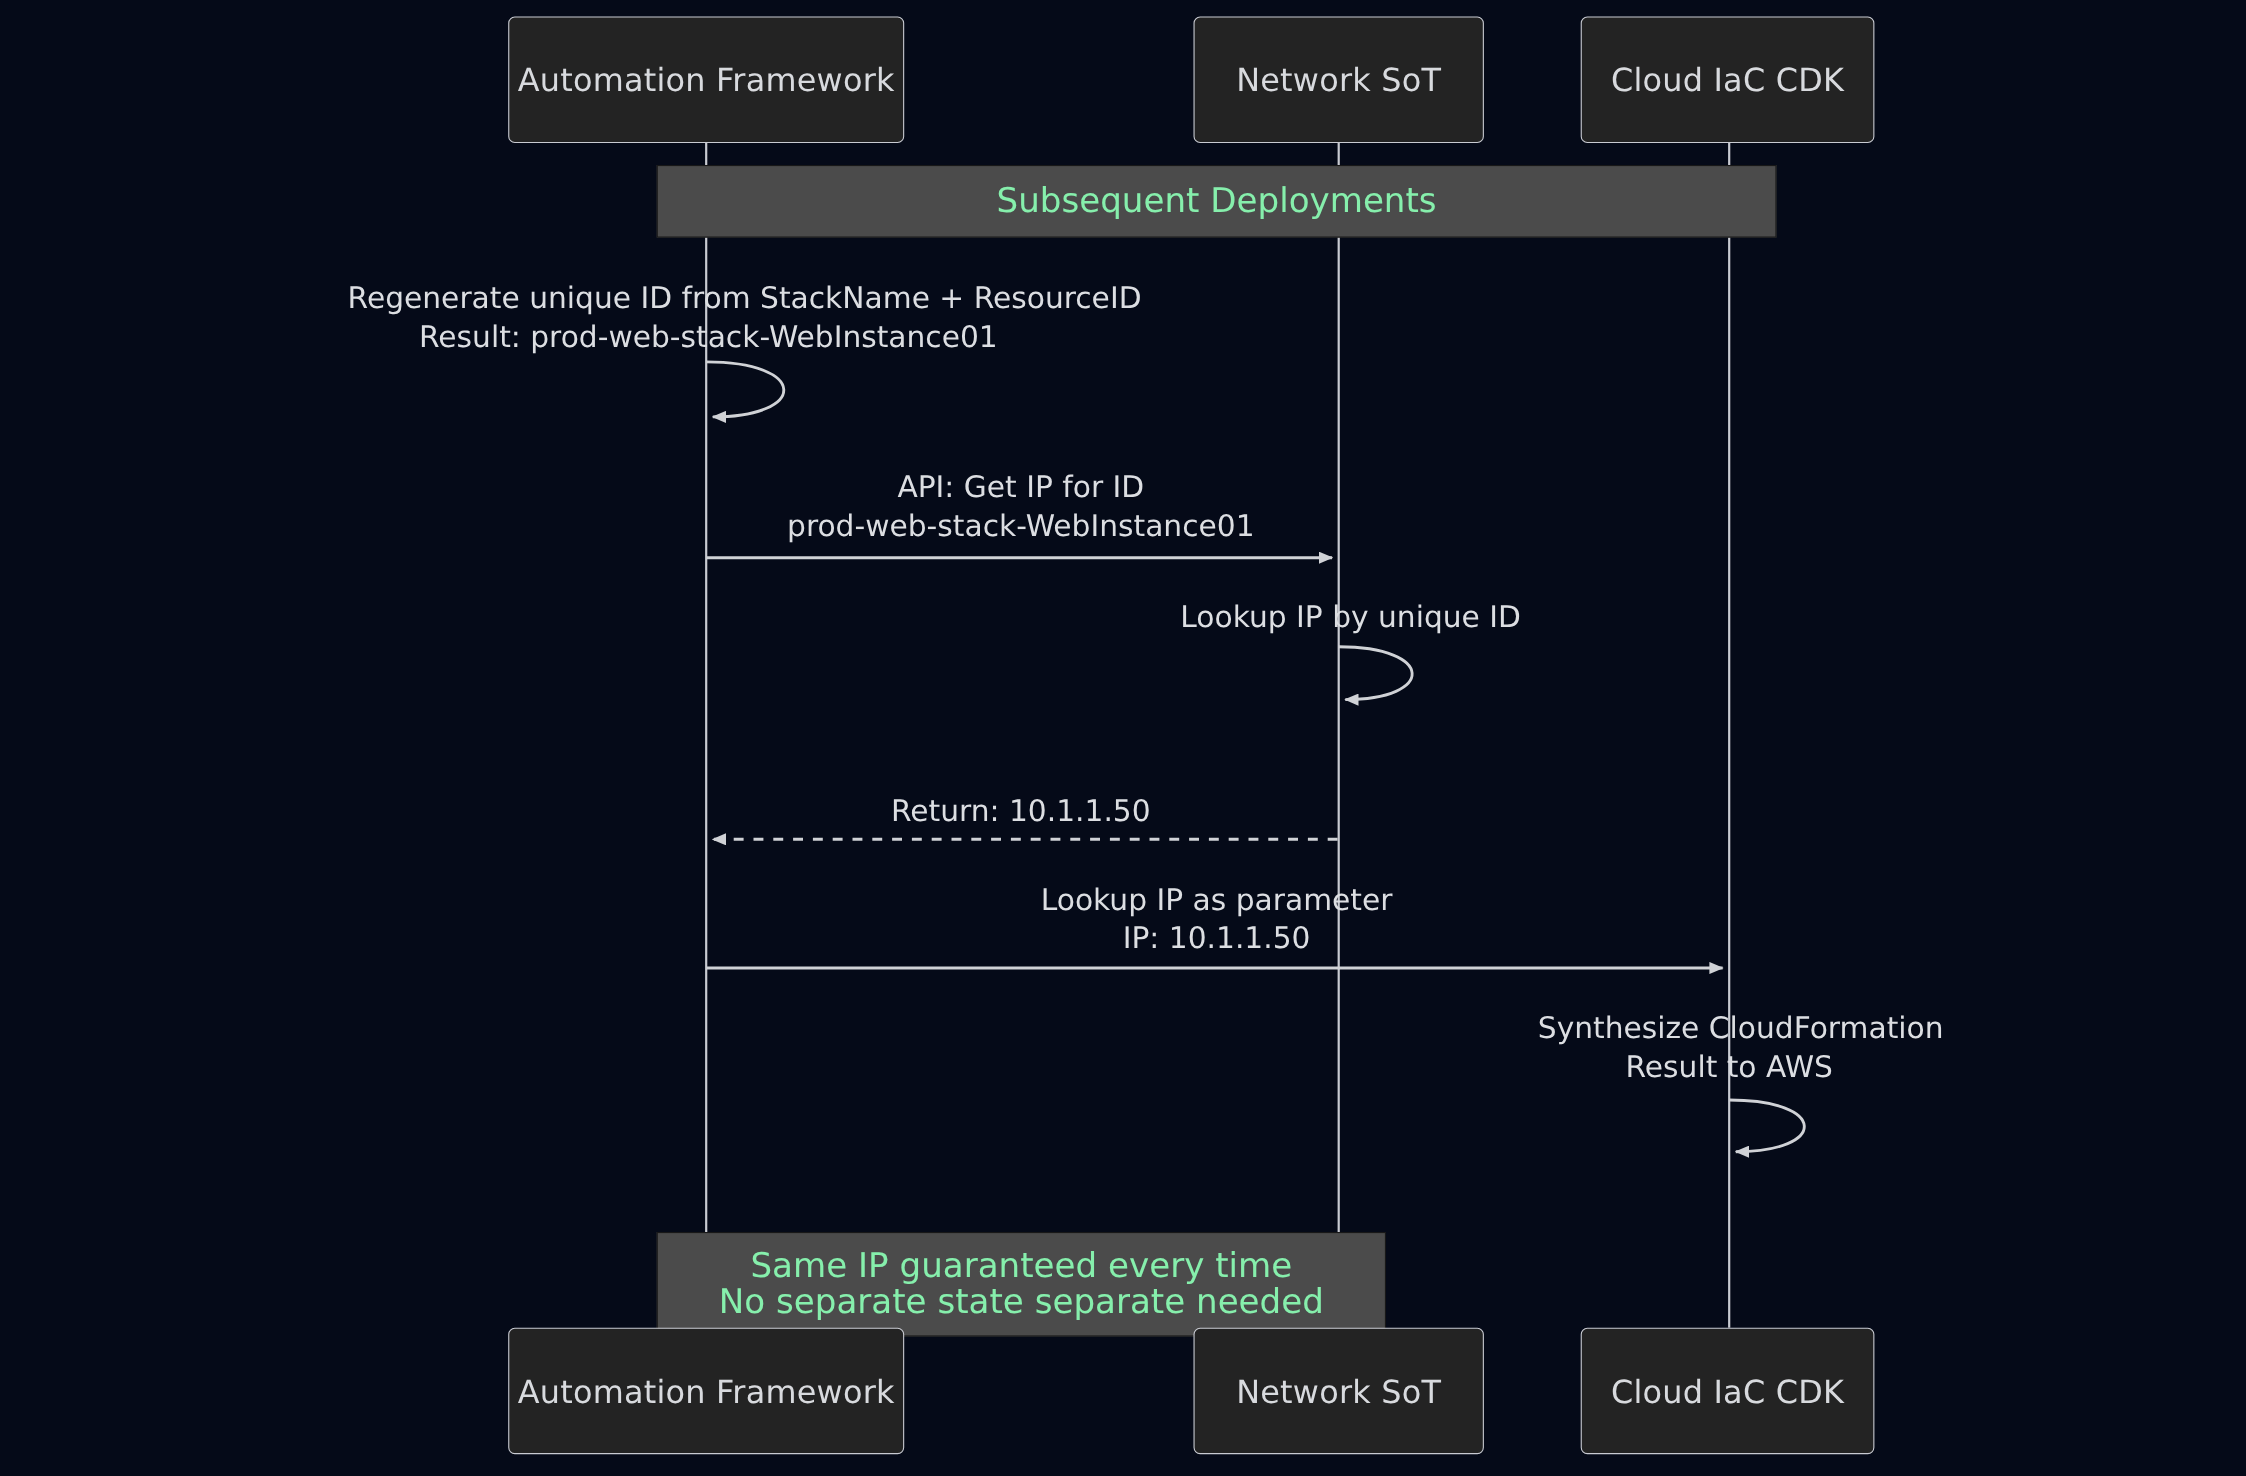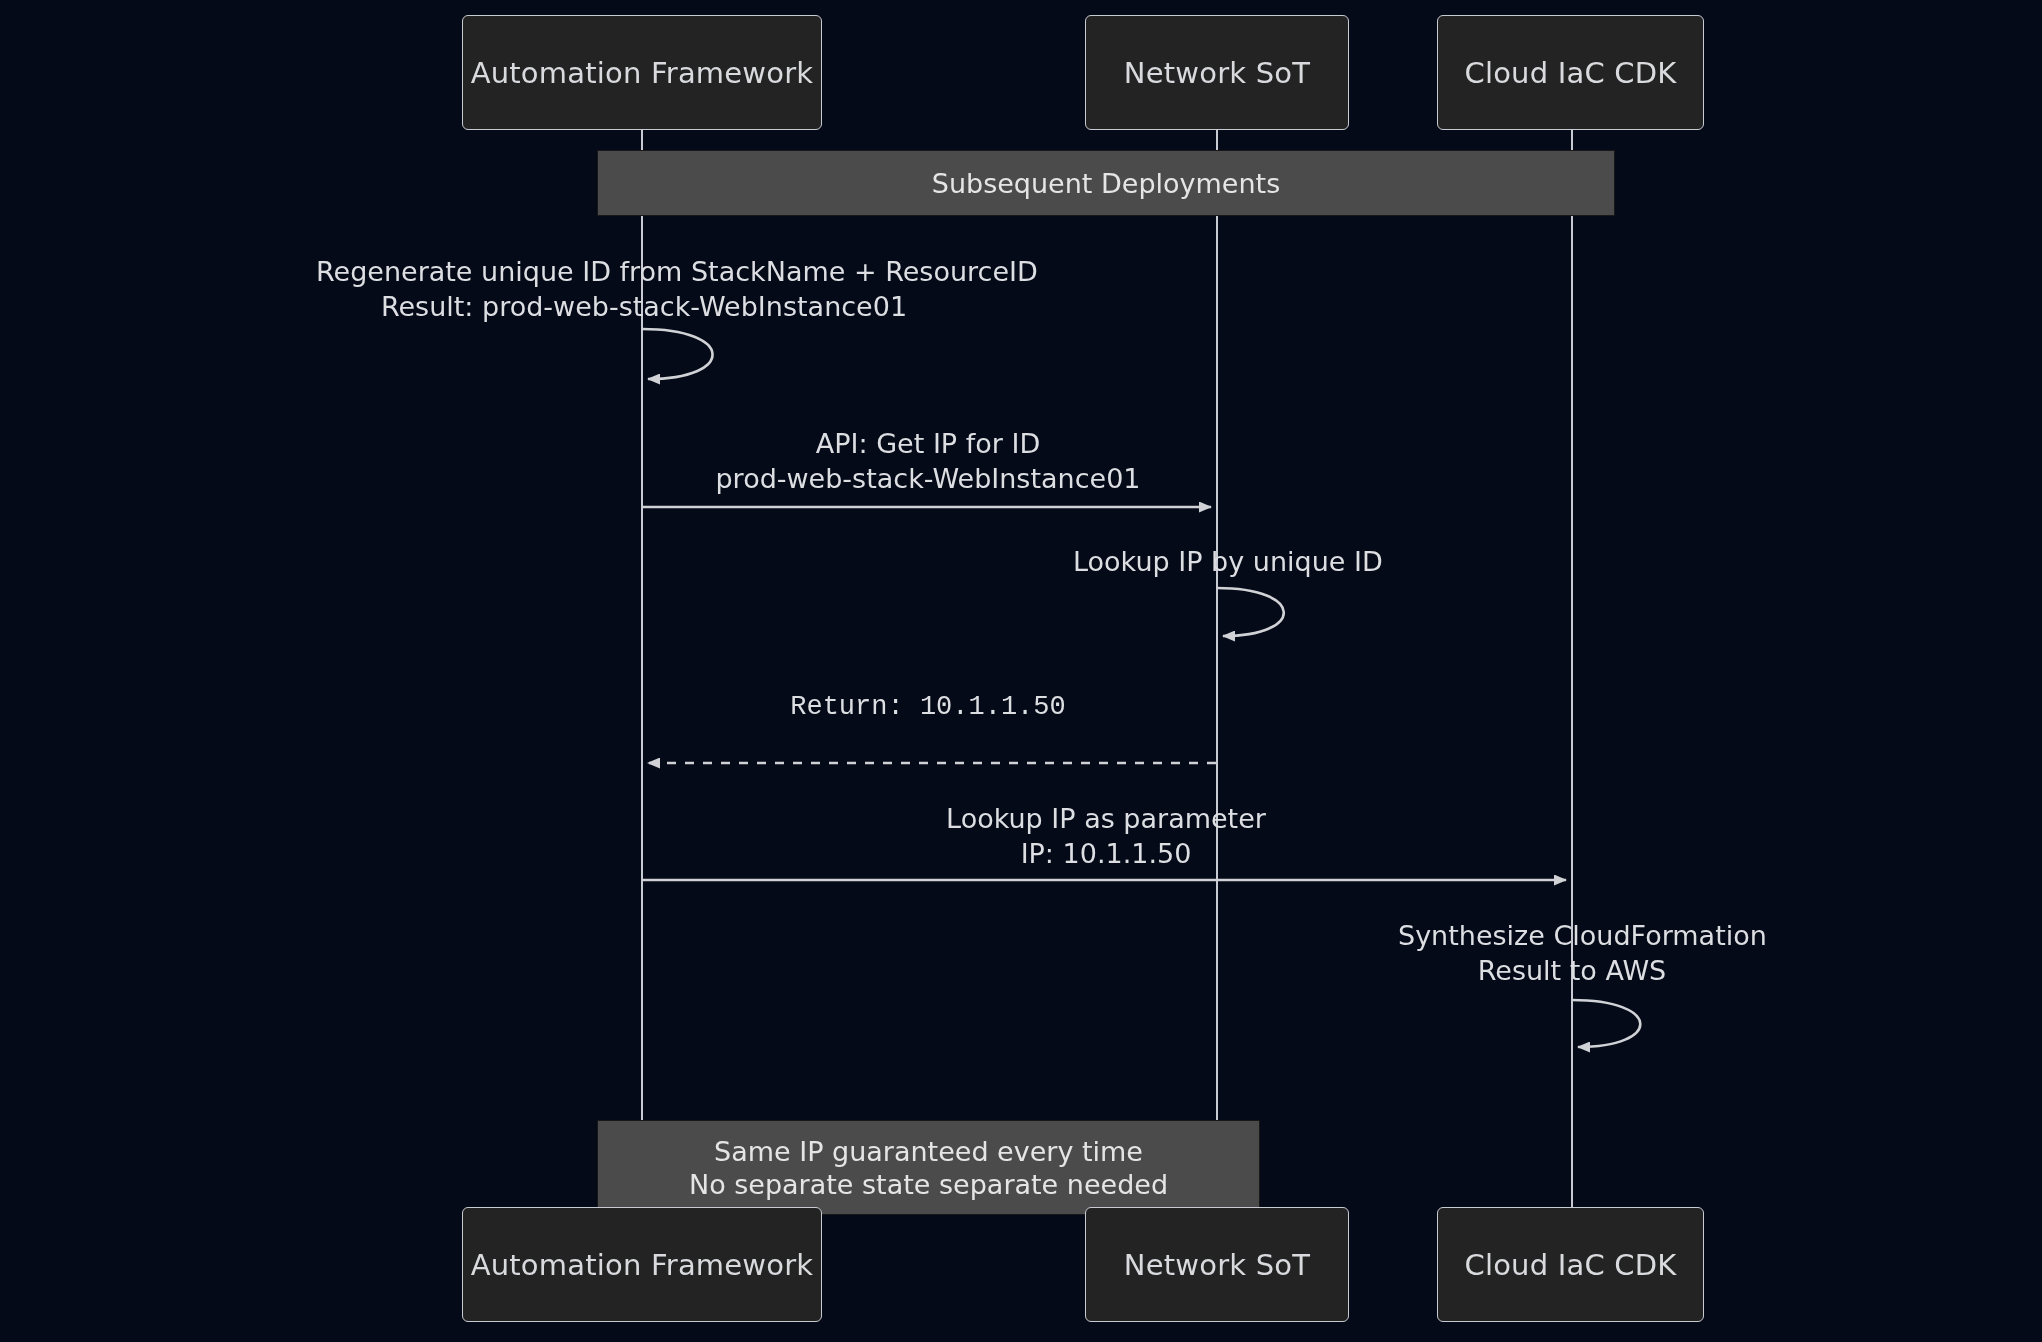--- a/index.html
+++ b/index.html
@@ -33,22 +33,22 @@
   }
 
   
   .note{
     position:absolute;
     background:#4b4b4b;
     border:1.6px solid #181818;
     box-sizing:border-box;
     display:flex;flex-direction:column;
     align-items:center;justify-content:center;
-    color:#e5e5e5;
-    font-size:27px;
+    color:#86efac;
+    font-size:31px;
     line-height:33px;
     text-align:center;
   }
   .note .ln{display:block;}
 
   
   .msglabel{
     position:absolute;
     color:#dcdee2;
     font-size:27px;
@@ -85,21 +85,21 @@
 
   <div class="msglabel" style="left:640px;top:426px;width:576px;">
     <span class="ln">API: Get IP for ID</span>
     <span class="ln">prod-web-stack-WebInstance01</span>
   </div>
 
   <div class="msglabel" style="left:1073px;top:544px;width:298px;">
     <span class="ln">Lookup IP by unique ID</span>
   </div>
 
-  <div class="msglabel" style="left:640px;top:690px;width:576px;font-family:Liberation Mono, monospace;">
+  <div class="msglabel" style="left:640px;top:720px;width:576px;">
     <span class="ln">Return: 10.1.1.50</span>
   </div>
 
   <div class="msglabel" style="left:640px;top:801px;width:932px;">
     <span class="ln">Lookup IP as parameter</span>
     <span class="ln">IP: 10.1.1.50</span>
   </div>
 
   <div class="msglabel" style="left:1398px;top:918px;width:348px;">
     <span class="ln">Synthesize CloudFormation</span>

